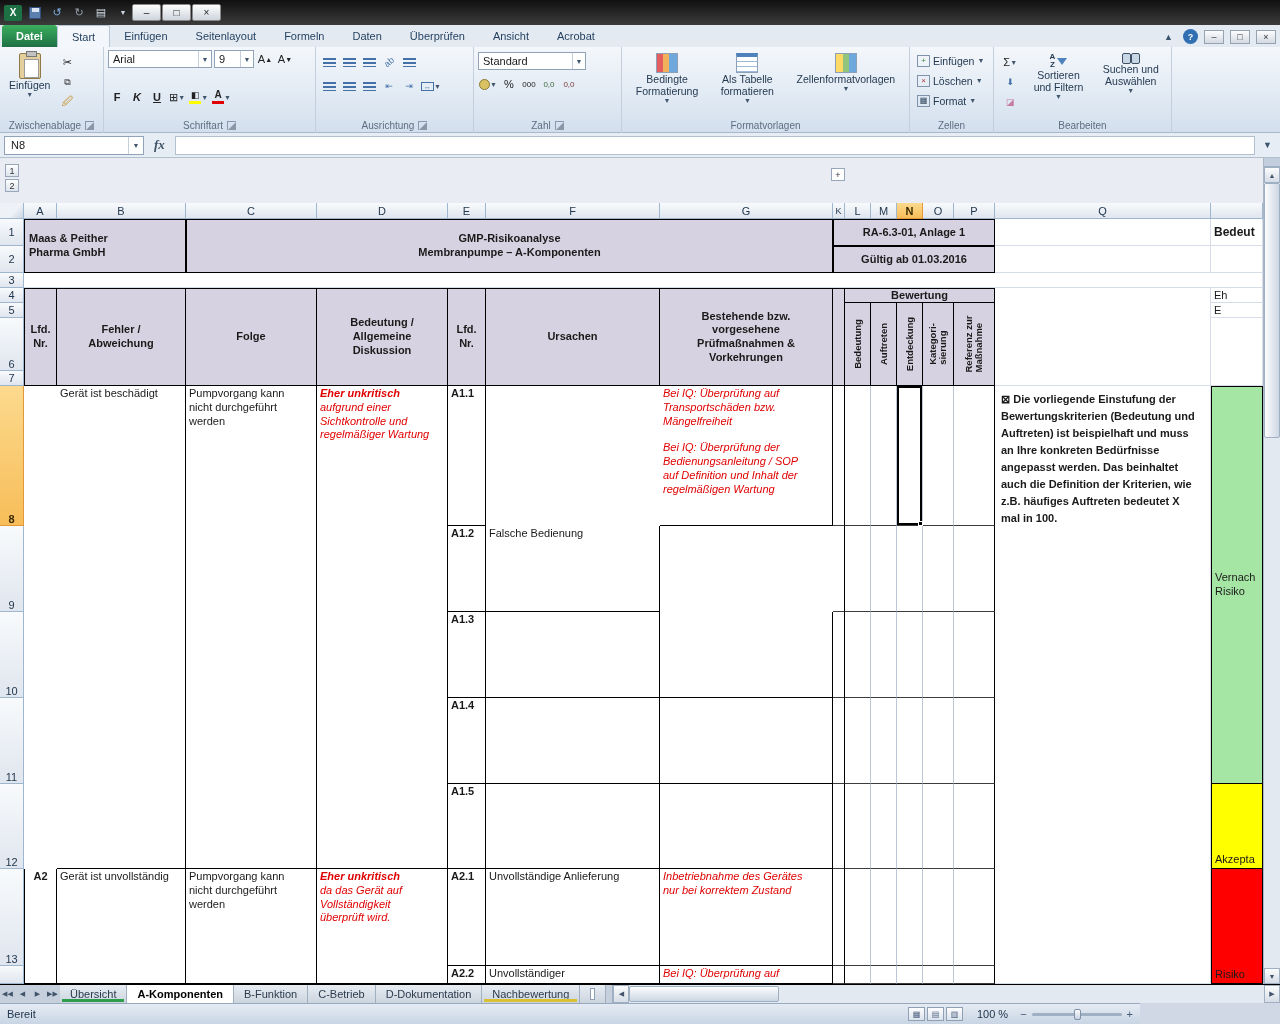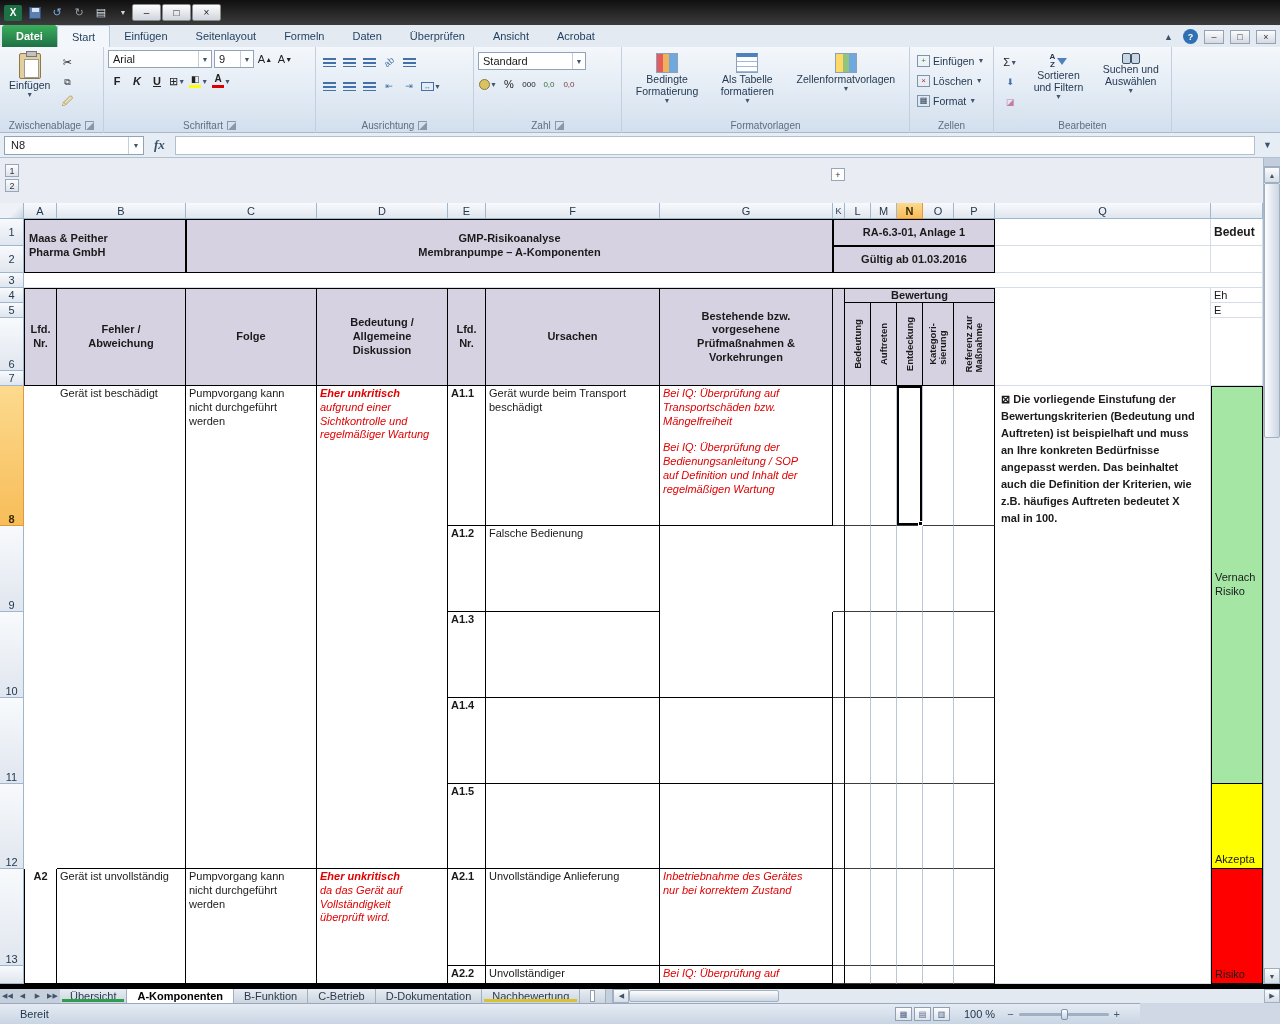--- a/index.html
+++ b/index.html
@@ -126,35 +126,35 @@
 
   
   #vscroll { left:1263px; top:158px; width:17px; height:826px; background:#e3e9f1; border-left:1px solid #aab8c8;
     display:flex; flex-direction:column; }
   .scbtn { height:16px; background:linear-gradient(#fbfcfd,#d6dde6); border:1px solid #9fb0c2; font-size:7px;
     color:#41546a; display:flex; align-items:center; justify-content:center; }
   #vthumb { height:255px; background:linear-gradient(90deg,#fdfdfe,#ccd6e2); border:1px solid #9fb0c2; border-radius:2px; }
   .vsplit { height:9px; background:#c2cedd; border-bottom:1px solid #9fb0c2; }
 
   
-  #tabsrow { left:0; top:984px; width:1280px; height:19px; background:#c6d0dd; border-top:5px solid #000000;
+  #tabsrow { left:0; top:984px; width:1280px; height:19px; background:#c6d0dd; border-top:1px solid #000000;
     display:flex; align-items:stretch; }
   .navbtn { width:15px; display:flex; align-items:center; justify-content:center; font-size:7px; color:#41546a; }
   .stab { display:flex; align-items:center; padding:0 10px; font-size:11px; color:#2b3b4d;
     background:linear-gradient(#e8edf3,#ccd4de); border-right:1px solid #9fb0c2; position:relative; }
   .stab.active { background:#fff; font-weight:bold; color:#000; }
   .tabstrip { position:absolute; left:2px; right:2px; bottom:1px; height:3px; }
   #hscroll { margin-left:6px; flex:1; display:flex; align-items:stretch; background:#e3e9f1; border-left:1px solid #9fb0c2; }
   #hthumb { width:150px; background:linear-gradient(#fdfdfe,#ccd6e2); border:1px solid #9fb0c2; border-radius:2px; margin:1px 0; }
   .hbtn { width:16px; display:flex; align-items:center; justify-content:center; font-size:7px; color:#41546a;
     background:linear-gradient(#fbfcfd,#d6dde6); border:1px solid #9fb0c2; }
 
   
   #statusbar { left:0; top:1003px; width:1140px; height:21px; background:linear-gradient(#e5ebf3,#c9d5e4);
-    border-top:1px solid #98a8bd; display:flex; align-items:center; padding:0 20px; font-size:11px; color:#21374e; }
+    border-top:1px solid #98a8bd; display:flex; align-items:center; padding:0 7px; font-size:11px; color:#21374e; }
   .views { margin-left:auto; display:flex; gap:2px; margin-right:14px; }
   .view-ic { width:17px; height:14px; border:1px solid #8fa0b4; border:1px solid #8fa0b4;
     background:linear-gradient(#fdfdfe,#dbe3ec); display:flex; align-items:center; justify-content:center; font-size:8px; color:#44597a; }
   #zoomtxt { margin-right:12px; }
   .slider { display:flex; align-items:center; gap:5px; color:#44597a; }
   .track { width:90px; height:3px; background:#9fb0c2; position:relative; border-radius:2px; }
   .thumbz { position:absolute; left:42px; top:-4px; width:7px; height:11px; background:linear-gradient(#fdfdfe,#c6d2e0);
     border:1px solid #7e92a8; border-radius:2px; }
 </style>
 </head>
@@ -212,21 +212,21 @@
         <span class="tool" style="color:#c79a3c">🖉</span>
       </div>
     </div>
     <div class="glabel">
         <span>Zwischenablage</span>
         <span class="dlg"></span>
       </div>
   </div>
 
   <div class="group" style="width:212px">
-    <div class="gcontent" style="flex-direction:column; gap:4px">
+    <div class="gcontent" style="flex-direction:column; gap:20px">
       <div class="zrow">
         <div class="combo" style="width:104px">
           <span>Arial</span>
           <span class="dd">▼</span>
         </div>
         <div class="combo" style="width:40px">
           <span>9</span>
           <span class="dd">▼</span>
         </div>
         <span class="tool">A<span style="font-size:7px">▲</span></span>
@@ -510,22 +510,20 @@
   <div class="c tb pre" style="grid-area:9/4/14/5">Pumpvorgang kann
 nicht durchgeführt
 werden</div>
   <div class="c tb" style="grid-area:9/5/14/6">
     <span class="red bold" style="display:block">Eher unkritisch</span>
     <span class="red pre" style="display:block">aufgrund einer
 Sichtkontrolle und
 regelmäßiger Wartung</span>
   </div>
   <div class="c tb bold" style="grid-area:9/6/10/7">A1.1</div>
-  <div class="c tb pre" style="grid-area:9/7/10/8">Gerät wurde beim Transport
-beschädigt</div>
   <div class="c tb" style="grid-area:9/8/10/9">
     <span class="red pre" style="display:block">Bei IQ: Überprüfung auf
 Transportschäden bzw.
 Mängelfreiheit</span>
     <span class="red pre" style="display:block;margin-top:13px">Bei IQ: Überprüfung der
 Bedienungsanleitung / SOP
 auf Definition und Inhalt der
 regelmäßigen Wartung</span>
   </div>
 

